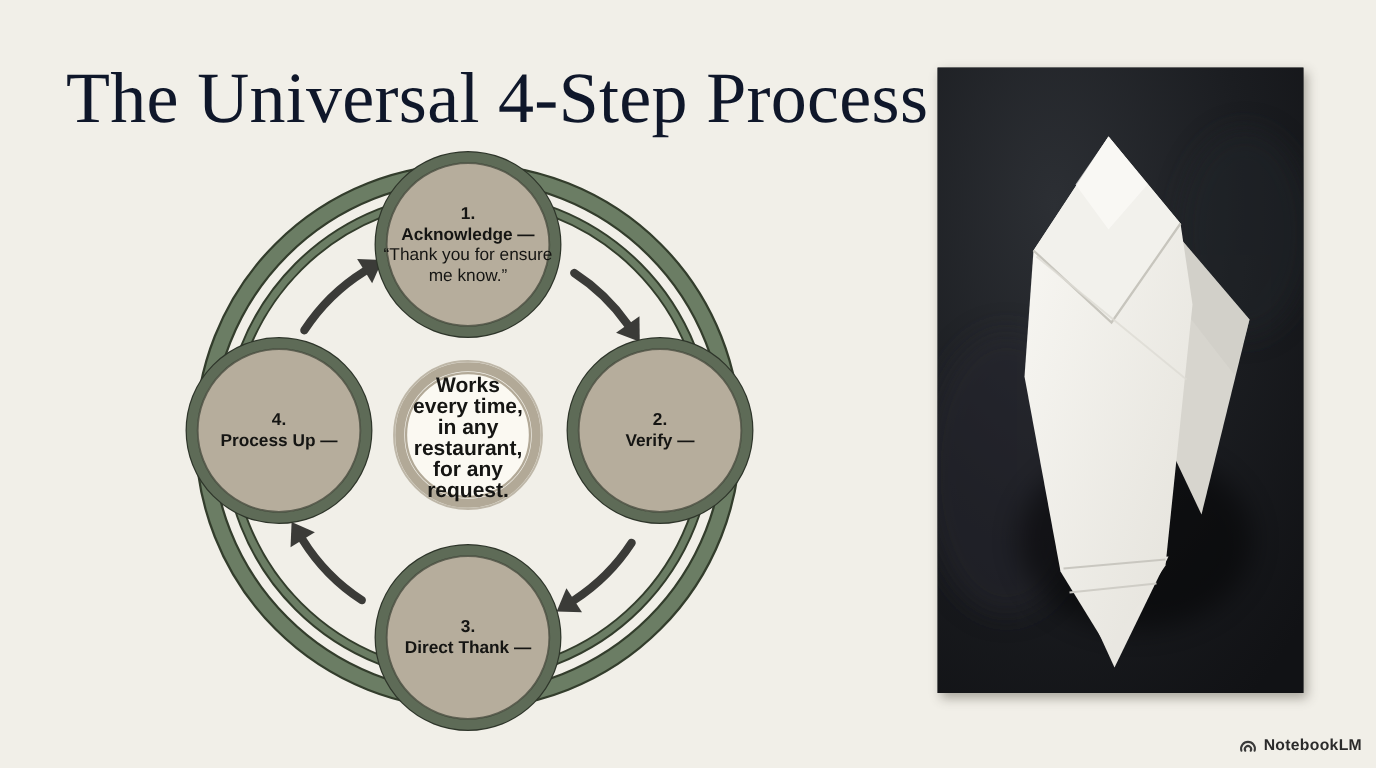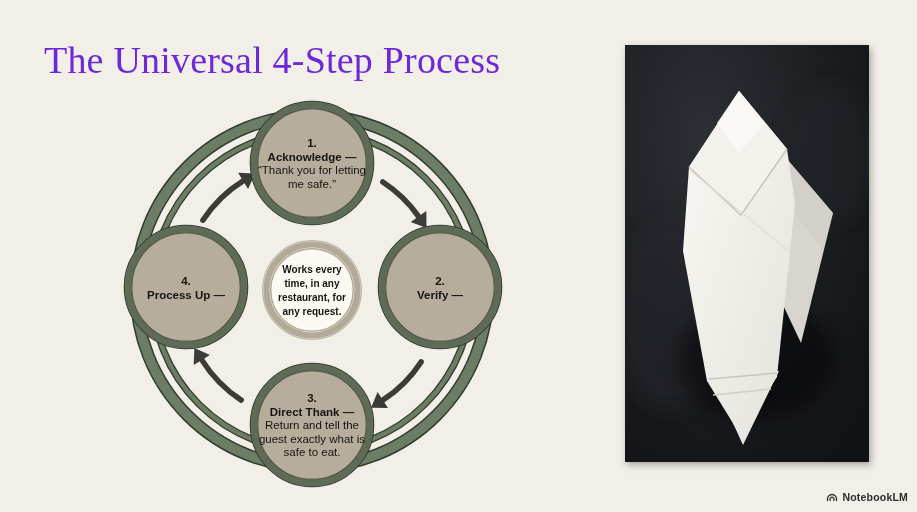--- a/index.html
+++ b/index.html
@@ -6,32 +6,32 @@
   html,body { width:917px; height:512px; overflow:hidden; }
   body {
     background:#f1efe8;
     font-family:"Liberation Sans", sans-serif;
     color:#1b1b19;
     position:relative;
   }
   .title {
     position:absolute; left:44px; top:40px;
     font-family:"Liberation Serif", serif;
-    font-weight:500; font-size:38px; line-height:1.1;
-    color:#6d28d9; letter-spacing:.2px;
+    font-weight:500; font-size:48px; line-height:1.1;
+    color:#0f172a; letter-spacing:.2px;
   }
   .diagram { position:absolute; left:120px; top:95px; width:390px; height:395px; }
   .diagram svg { position:absolute; left:0; top:0; }
   .step-text, .center-text {
     position:absolute; transform:translate(-50%,-50%);
     text-align:center; font-size:11.5px; line-height:13.5px; color:#151513;
   }
   .step-text { width:116px; }
   .step-text .b { font-weight:700; }
-  .center-text { width:80px; font-weight:700; font-size:10px; line-height:14px;text-align:center; }
+  .center-text { width:80px; font-weight:700; font-size:14px; line-height:14px;text-align:center; }
   .photo {
     position:absolute; left:625px; top:45px; width:244px; height:417px;
     background:#191b1e;
     box-shadow:2px 3px 7px rgba(80,75,65,.45);
   }
   .photo svg { display:block; width:100%; height:100%; }
   .watermark {
     position:absolute; right:9px; bottom:9px;
     display:flex; align-items:flex-start; gap:4px;
     font-size:10.5px; font-weight:700; color:#2b2b2b; letter-spacing:.2px;
@@ -96,30 +96,29 @@
       <g>
         <circle cx="192" cy="195" r="49.3" fill="none" stroke-width="1.3" opacity=".8" stroke="#b2a997"></circle>
         <circle cx="192" cy="195" r="45.5" fill="none" stroke-width="6" stroke="#b2a997"></circle>
         <circle cx="192" cy="195" r="41.3" stroke-width="1.5" fill="#fbf9f2" stroke="#b2a997"></circle>
       </g>
     </svg>
 
     <div class="step-text" style="left:192px; top:69px;">
       <div class="b">1.</div>
       <div class="b">Acknowledge —</div>
-      <div>“Thank you for letting me safe.”</div>
+      <div>“Thank you for ensure me know.”</div>
     </div>
     <div class="step-text" style="left:320px; top:193px;">
       <div class="b">2.</div>
       <div class="b">Verify —</div>
     </div>
     <div class="step-text" style="left:192px; top:331px;">
       <div class="b">3.</div>
       <div class="b">Direct Thank —</div>
-      <div>Return and tell the guest exactly what is safe to eat.</div>
     </div>
     <div class="step-text" style="left:66px; top:193px;">
       <div class="b">4.</div>
       <div class="b">Process Up —</div>
     </div>
     <div class="center-text" style="left:192px; top:196px;">Works every time, in any restaurant, for any request.</div>
   </div>
 
   <figure class="photo">
     <svg viewBox="0 0 244 417" preserveAspectRatio="none">

